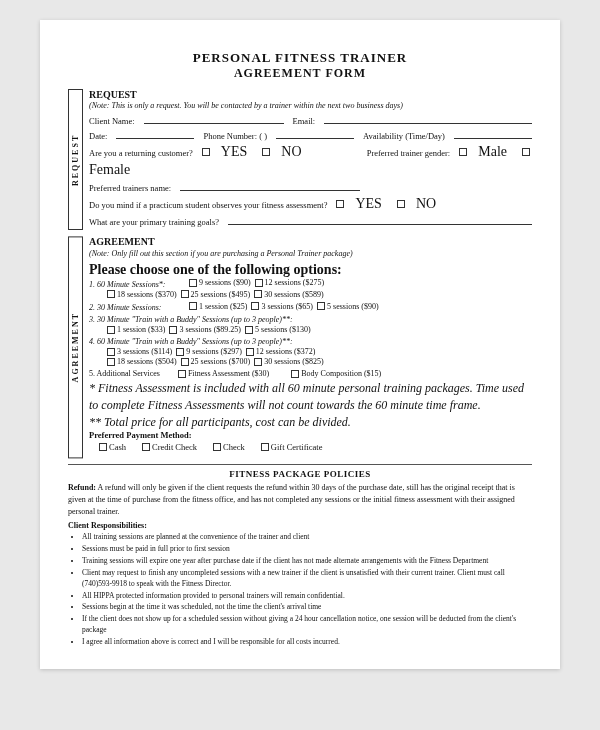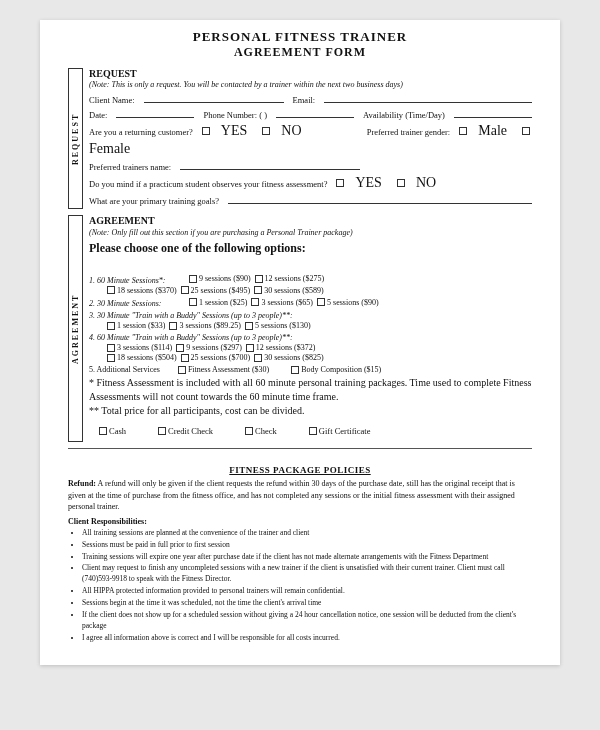--- a/index.html
+++ b/index.html
@@ -10,21 +10,21 @@
       align-items: flex-start;
       min-height: 730px;
       font-family: 'Times New Roman', Times, serif;
       font-size: 9px;
       color: #111;
     }
     .page {
       background: #fff;
       width: 520px;
       margin: 20px auto;
-      padding: 9px 28px 20px 28px;
+      padding: 30px 28px 20px 28px;
       box-shadow: 0 1px 4px rgba(0,0,0,0.18);
       position: relative;
     }
     .title-block {
       text-align: center;
       margin-bottom: 8px;
     }
     .title-block .main-title {
       font-size: 13px;
       font-weight: bold;
@@ -103,23 +103,23 @@
       flex-shrink: 0;
     }
     .opt-label {
       font-size: 14px;
       margin-right: 6px;
     }
     .agreement-section .section-heading {
       margin-bottom: 2px;
     }
     .choose-text {
-      font-size: 12px;
-      font-weight: bold;
-      margin-bottom: 18px;
+      font-size: 14px;
+      font-weight: bold;
+      margin-bottom: 0;
     }
     .sessions-block {
       margin-bottom: 3px;
     }
     .sessions-row {
       display: flex;
       align-items: baseline;
       margin-bottom: 1px;
       font-size: 8px;
       flex-wrap: wrap;
@@ -140,49 +140,49 @@
     }
     .add-services {
       display: flex;
       align-items: center;
       font-size: 8px;
       gap: 18px;
       margin-bottom: 2px;
       flex-wrap: wrap;
     }
     .footnotes {
-      font-size: 10px;
-      margin-bottom: 8px;
+      font-size: 12px;
+      margin-bottom: 0;
       line-height: 1.4;
+      font-style: italic;
     }
     .payment-block {
       margin-bottom: 6px;
     }
     .payment-label {
       font-size: 8.5px;
       font-weight: bold;
       margin-bottom: 2px;
     }
     .payment-opts {
       display: flex;
-      gap: 28px;
+      gap: 12px;
       font-size: 8.5px;
       padding-left: 10px;
     }
     .fitness-policies {
       border-top: 1px solid #555;
     }
     .policies-title {
       text-align: center;
       font-size: 9px;
       font-weight: bold;
       text-transform: uppercase;
-      margin: 16px 0 3px;
+      margin: 4px 0 3px;
       letter-spacing: 0.5px;
-      text-decoration: underline;
     }
     .refund-block {
       margin-bottom: 4px;
       font-size: 8px;
       line-height: 1.45;
     }
     .refund-title {
       font-weight: bold;
       font-size: 8px;
     }
@@ -384,20 +384,21 @@
           <span>Body Composition ($15)</span>
         </div>
       </div>
 
       <div class="footnotes">
         <div>* Fitness Assessment is included with all 60 minute personal training packages. Time used to complete Fitness Assessments will not count towards the 60 minute time frame.</div>
         <div>** Total price for all participants, cost can be divided.</div>
       </div>
 
       <div class="payment-block">
+        <div class="payment-label">Preferred Payment Method:</div>
         <div class="payment-opts">
           <div class="session-opt">
             <span class="checkbox"></span>
             <span>Cash</span>
           </div>
           <div class="session-opt">
             <span class="checkbox"></span>
             <span>Credit Check</span>
           </div>
           <div class="session-opt">

